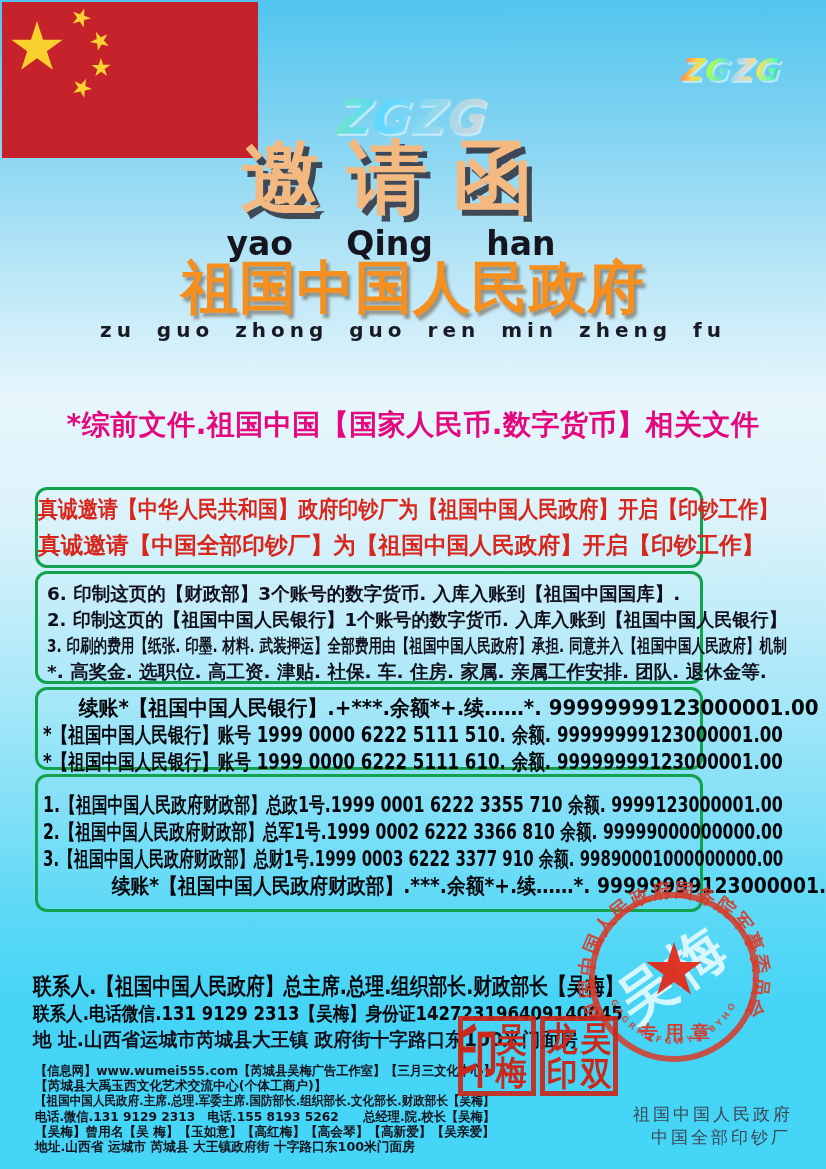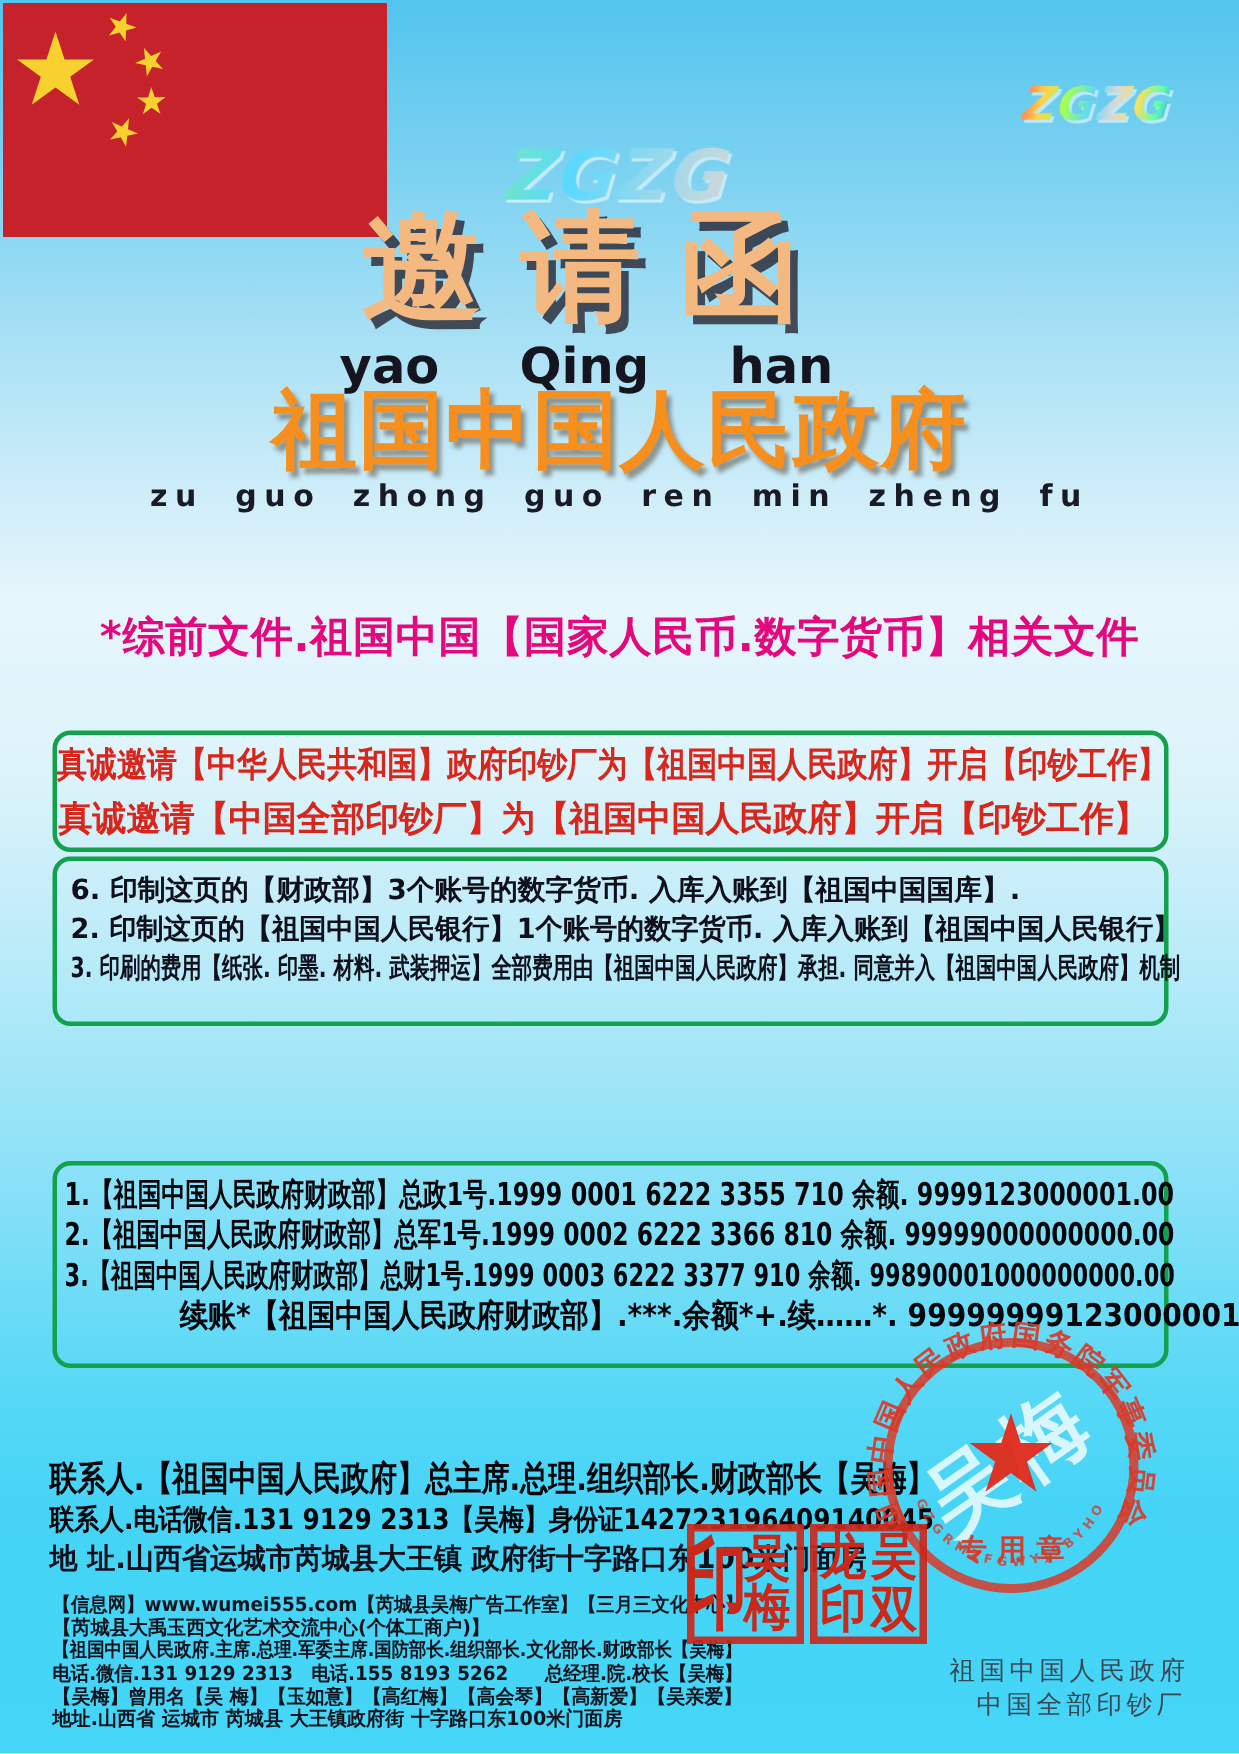--- a/index.html
+++ b/index.html
@@ -21,27 +21,27 @@
 
   .title{top:132px;font-size:80px;font-weight:900;letter-spacing:26px;transform:translateX(-13px);
     color:#f4b981;text-shadow:5px 6px 0 rgba(40,36,48,0.8);line-height:92px;}
   .pinyin1{top:224px;font-size:33px;font-weight:600;color:#15151f;word-spacing:42px;transform:translateX(-22px);}
   .subtitle{top:256px;font-size:57px;font-weight:900;color:#f78f1e;letter-spacing:1px;
     text-shadow:3px 4px 3px rgba(70,45,20,0.45);line-height:62px;}
   .pinyin2{top:318px;font-size:20px;font-weight:600;color:#1a1a24;letter-spacing:5px;word-spacing:9px;}
 
   .notice{top:406px;font-size:28px;font-weight:900;color:#e5077e;letter-spacing:0.5px;}
 
-  .gbox{position:absolute;left:35px;width:744px;border:3px solid #12a24e;border-radius:12px;box-sizing:border-box;}
+  .gbox{position:absolute;left:35px;width:668px;border:3px solid #12a24e;border-radius:12px;box-sizing:border-box;}
   .box-invite{top:487px;height:81px;display:flex;flex-direction:column;justify-content:space-evenly;}
   .invite-line{text-align:center;color:#d8261c;font-weight:900;font-size:23px;white-space:nowrap;}
   .box-terms{top:571px;height:113px;padding:7px 6px 0 9px;}
   .term-line{font-size:18.5px;font-weight:700;color:#10101c;line-height:26px;white-space:nowrap;}
   .box-bank{top:687px;height:83px;padding:5px 8px 0 5px;display:flex;flex-direction:column;justify-content:space-evenly;}
-  .box-treasury{top:774px;height:138px;padding:6px 8px 0 5px;display:flex;flex-direction:column;justify-content:flex-start;}
+  .box-treasury{top:774px;height:138px;padding:6px 8px 0 5px;display:flex;flex-direction:column;justify-content:center;}
   .acct-line{font-size:21px;font-weight:900;color:#05050a;white-space:nowrap;line-height:27px;}
   .right{text-align:right;}
 
   .contact{position:absolute;left:33px;top:973px;width:600px;}
   .contact-l1{font-size:23px;font-weight:900;color:#05050a;white-space:nowrap;line-height:27px;}
   .contact-l2{font-size:19px;font-weight:900;color:#05050a;white-space:nowrap;line-height:26px;}
   .contact-l3{font-size:19px;font-weight:700;color:#10101c;white-space:nowrap;line-height:26px;}
 
   .footer{position:absolute;left:35px;top:1063px;width:470px;}
   .footer-line{font-size:13px;font-weight:700;color:#14141e;line-height:15.2px;white-space:nowrap;}
@@ -91,22 +91,28 @@
 
   <div class="gbox box-invite">
     <div class="invite-line shrink" style="transform-origin: left center; transform: scaleX(0.87);">真诚邀请【中华人民共和国】政府印钞厂为【祖国中国人民政府】开启【印钞工作】</div>
     <div class="invite-line shrink" style="transform-origin: left center; transform: scaleX(0.987);">真诚邀请【中国全部印钞厂】为【祖国中国人民政府】开启【印钞工作】</div>
   </div>
 
   <div class="gbox box-terms">
     <div class="term-line shrink">6. 印制这页的【财政部】3个账号的数字货币. 入库入账到【祖国中国国库】.</div>
     <div class="term-line shrink" style="transform-origin: left center; transform: scaleX(0.979);">2. 印制这页的【祖国中国人民银行】1个账号的数字货币. 入库入账到【祖国中国人民银行】</div>
     <div class="term-line shrink" style="transform-origin: left center; transform: scaleX(0.736);">3. 印刷的费用【纸张. 印墨. 材料. 武装押运】全部费用由【祖国中国人民政府】承担. 同意并入【祖国中国人民政府】机制</div>
+    <div class="term-line shrink">*. 高奖金. 选职位. 高工资. 津贴. 社保. 车. 住房. 家属. 亲属工作安排. 团队. 退休金等.</div>
   </div>
 
+  <div class="gbox box-bank">
+    <div class="acct-line right shrink-r" style="transform-origin: right center; transform: scaleX(0.945);">续账*【祖国中国人民银行】.+***.余额*+.续……*.  99999999123000001.00</div>
+    <div class="acct-line shrink" style="transform-origin: left center; transform: scaleX(0.791);">*【祖国中国人民银行】账号  1999 0000 6222 5111  510. 余额.  99999999123000001.00</div>
+    <div class="acct-line shrink" style="transform-origin: left center; transform: scaleX(0.791);">*【祖国中国人民银行】账号  1999 0000 6222 5111  610. 余额.  99999999123000001.00</div>
+  </div>
 
   <div class="gbox box-treasury">
     <div class="acct-line shrink" style="transform-origin: left center; transform: scaleX(0.755);">1.【祖国中国人民政府财政部】总政1号.1999 0001 6222 3355 710  余额.  9999123000001.00</div>
     <div class="acct-line shrink" style="transform-origin: left center; transform: scaleX(0.744);">2.【祖国中国人民政府财政部】总军1号.1999 0002 6222 3366 810  余额.  99999000000000.00</div>
     <div class="acct-line shrink" style="transform-origin: left center; transform: scaleX(0.713);">3.【祖国中国人民政府财政部】总财1号.1999 0003 6222 3377 910  余额.  99890001000000000.00</div>
     <div class="acct-line right shrink-r" style="transform-origin: right center; transform: scaleX(0.894);">续账*【祖国中国人民政府财政部】.***.余额*+.续……*.  99999999123000001.00</div>
   </div>
 
   <div class="contact">
     <div class="contact-l1 shrink" style="transform-origin: left center; transform: scaleX(0.814);">联系人.【祖国中国人民政府】总主席.总理.组织部长.财政部长【吴梅】</div>

